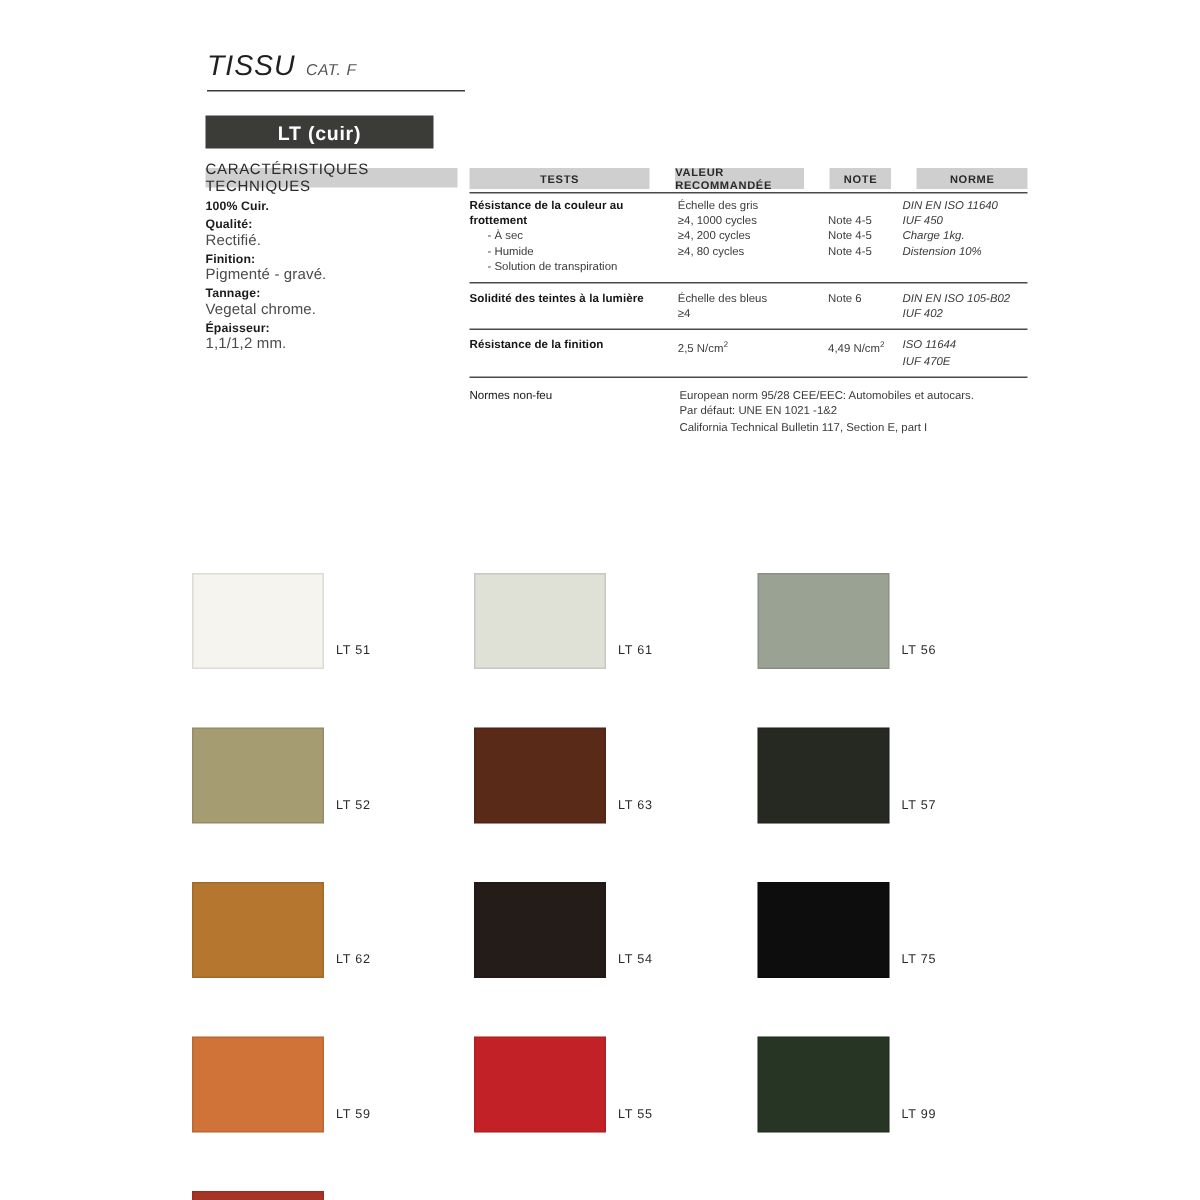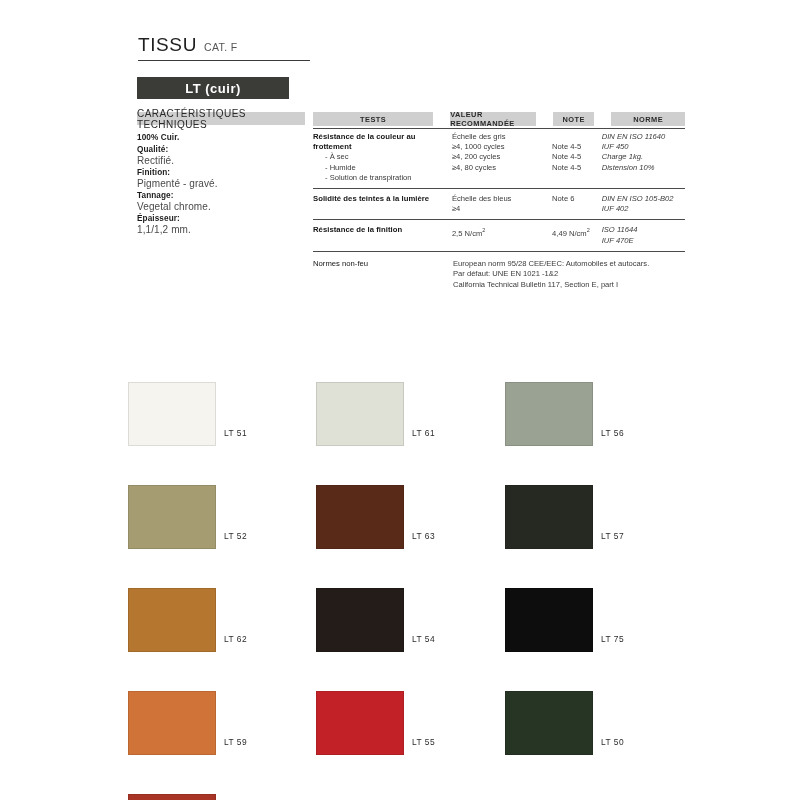--- a/index.html
+++ b/index.html
@@ -23,20 +23,21 @@
     top: 34px;
     width: 300px;
   }
   .title-row {
     display: flex;
     align-items: baseline;
     gap: 7px;
     border-bottom: 1.6px solid #3a3a3a;
     padding-bottom: 4px;
     width: 172px;
+    font-style: italic;
   }
   .title-main {
     font-size: 19px;
     letter-spacing: 0.6px;
     color: #1f1f1f;
     font-weight: 400;
   }
   .title-sub {
     font-size: 10.5px;
     letter-spacing: 0.4px;
@@ -365,16 +366,16 @@
       <div class="swatch-item">
         <div class="swatch-chip" style="background: rgb(38, 41, 34);"></div>
         <div class="swatch-label">LT 57</div>
       </div>
       <div class="swatch-item">
         <div class="swatch-chip" style="background: rgb(13, 13, 13);"></div>
         <div class="swatch-label">LT 75</div>
       </div>
       <div class="swatch-item">
         <div class="swatch-chip" style="background: rgb(38, 53, 36);"></div>
-        <div class="swatch-label">LT 50</div>
+        <div class="swatch-label">LT 99</div>
       </div>
     </div>
 </div>
 
 </body></html>

